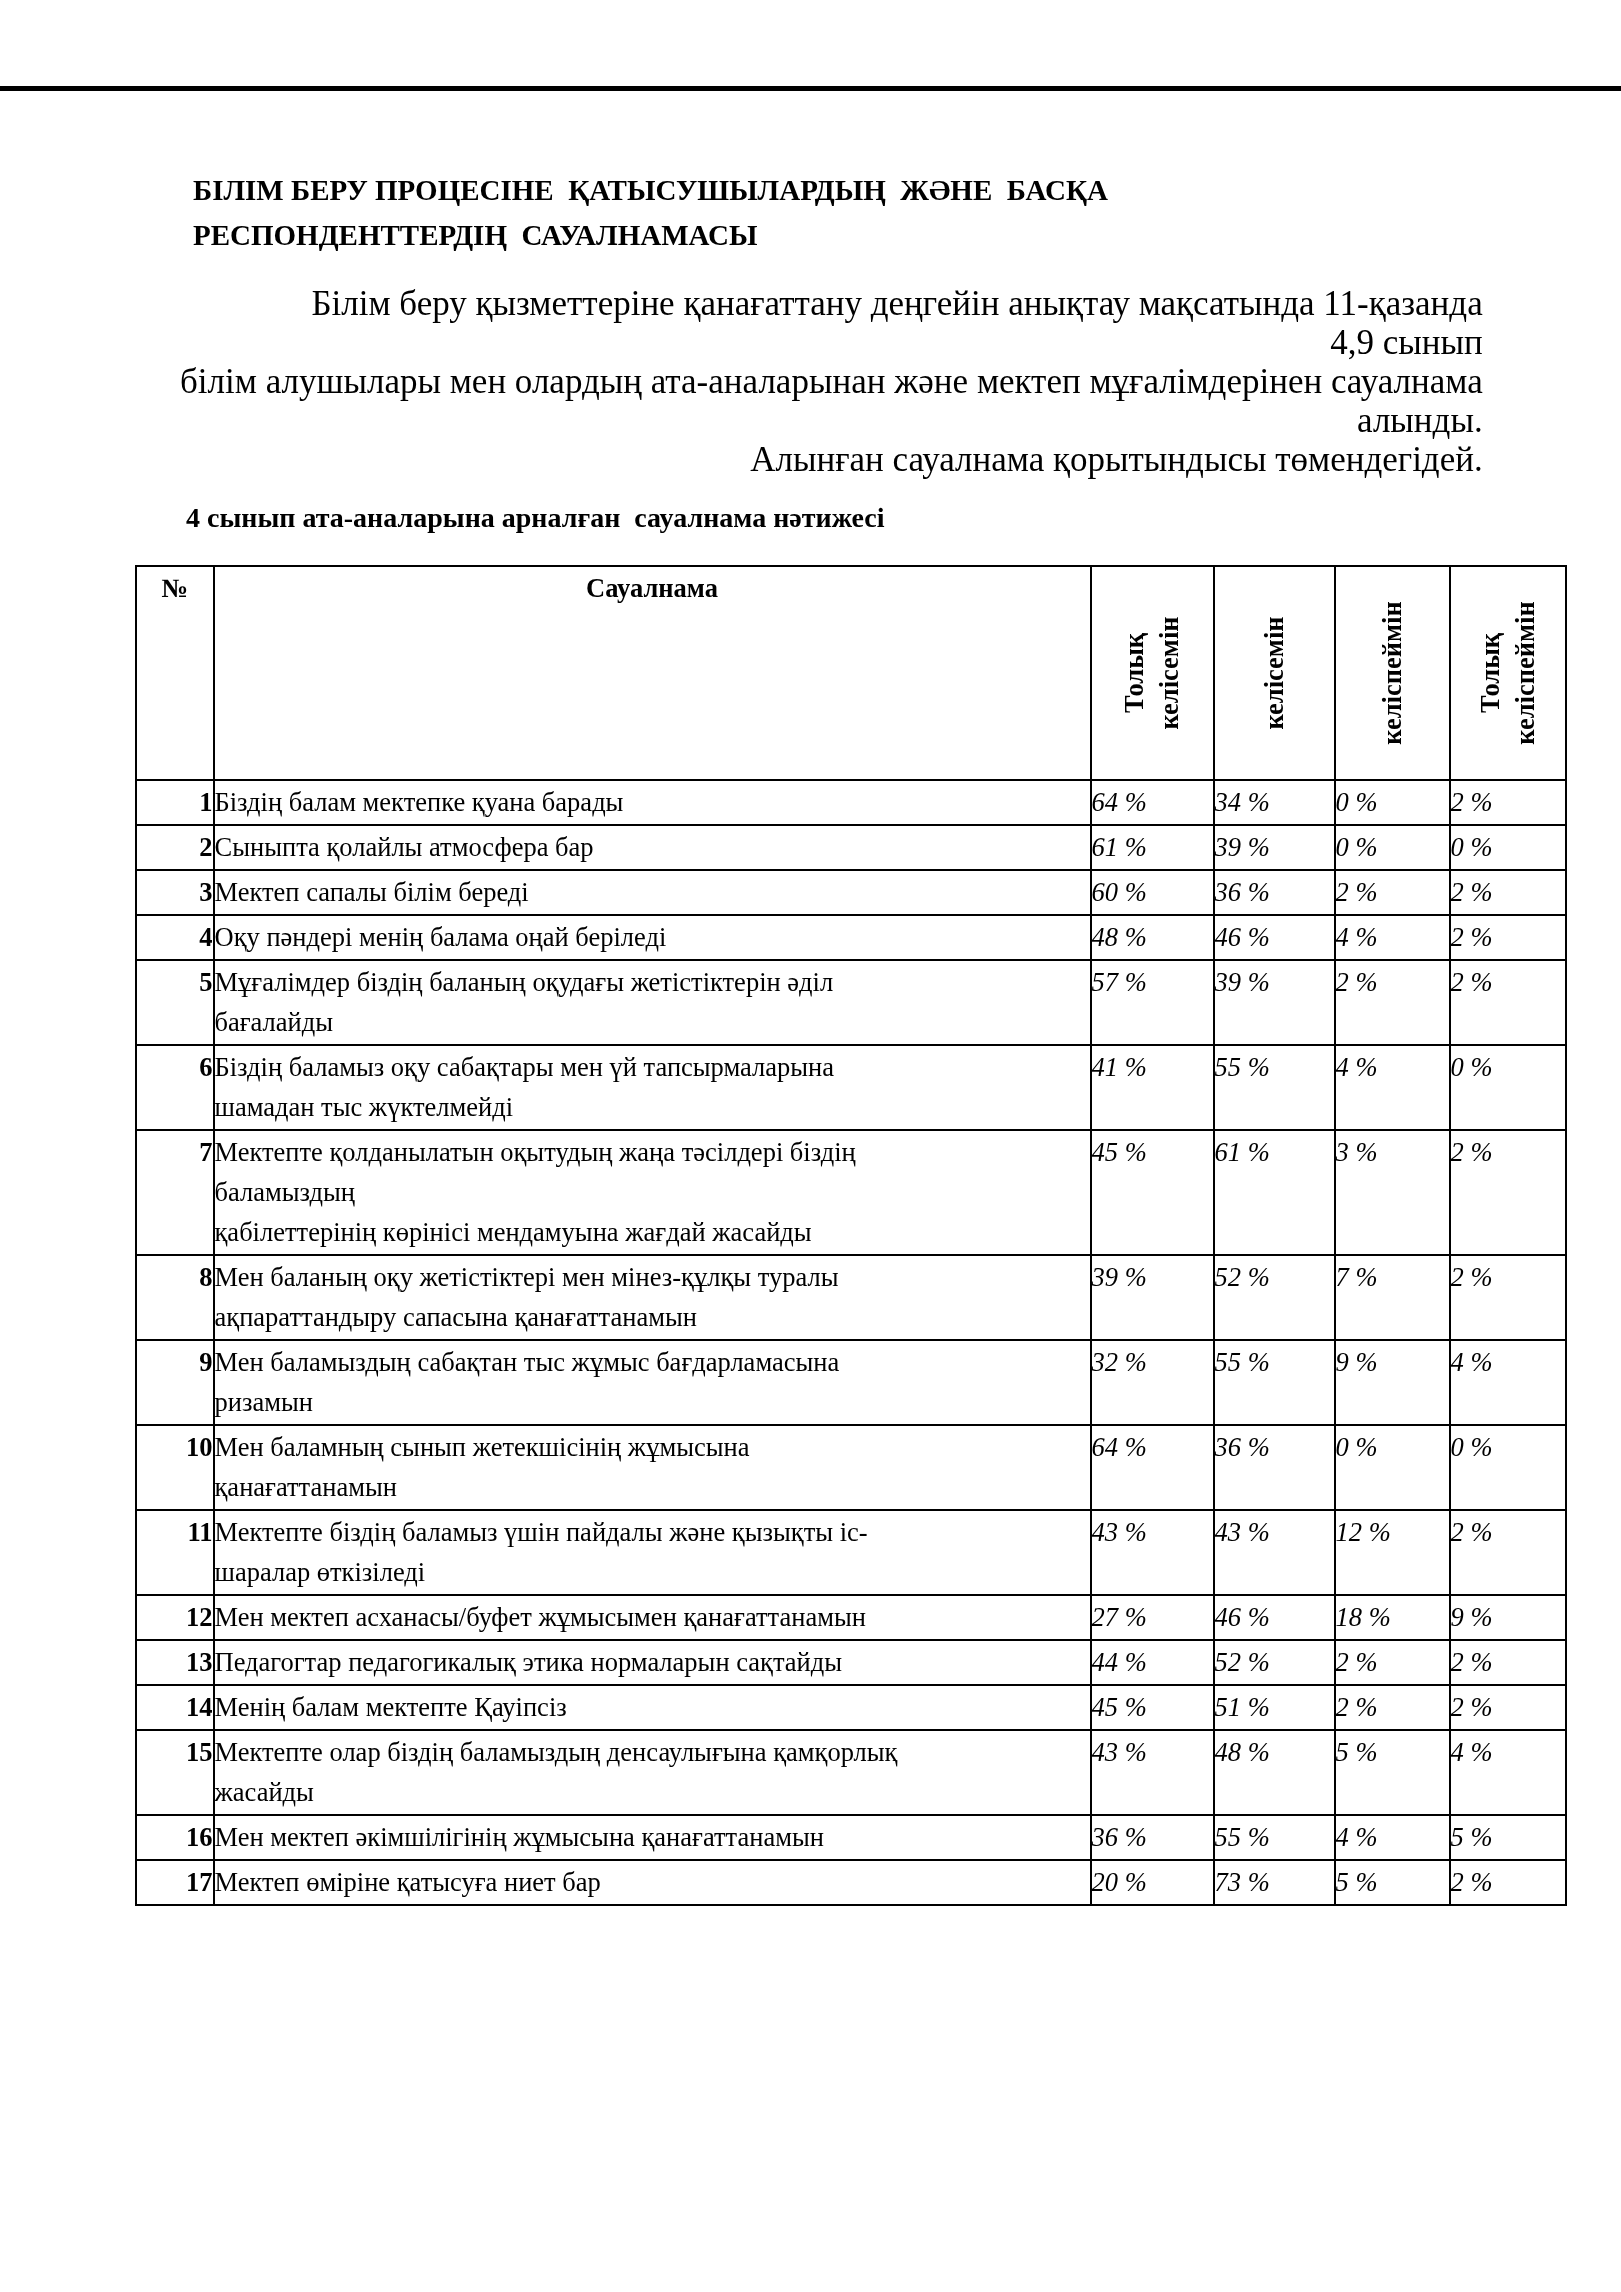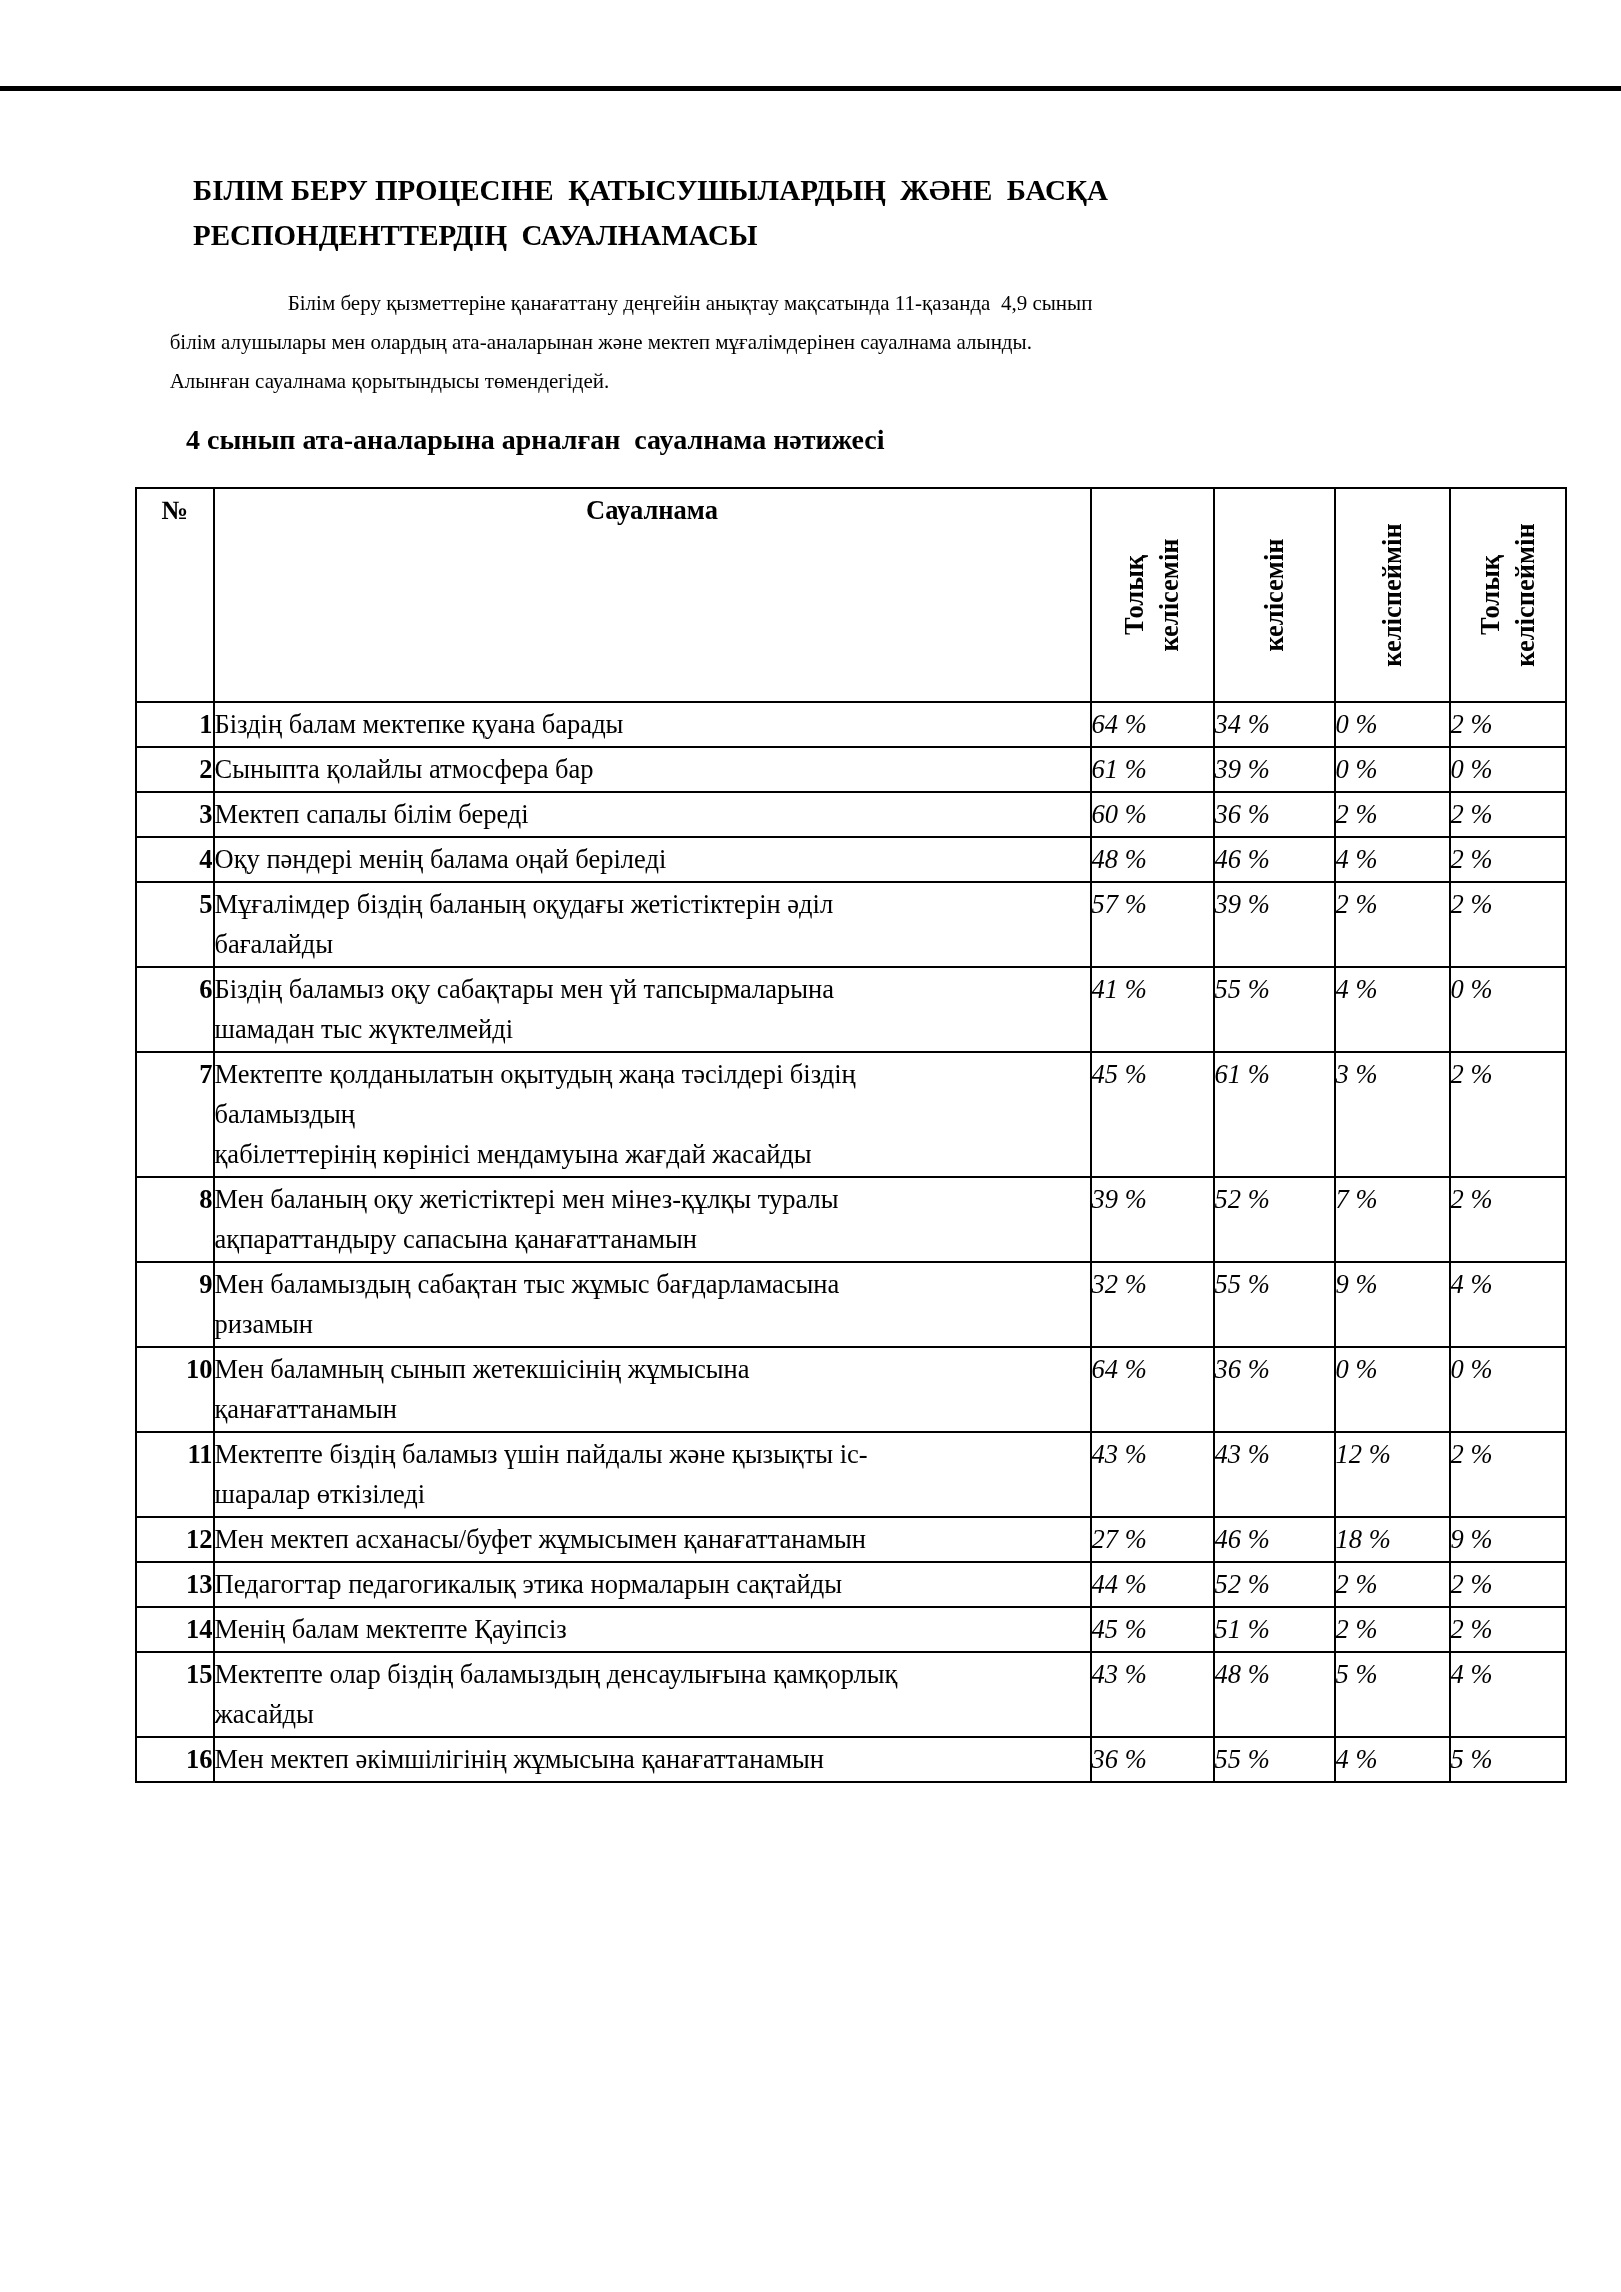--- a/index.html
+++ b/index.html
@@ -32,24 +32,25 @@
   .doc-title {
     margin: 160px 0 0 36px;
     font-size: 29px;
     line-height: 45px;
     font-weight: bold;
     white-space: pre-wrap;
   }
   .doc-intro {
     margin: 25.5px 0 0 12.7px;
     width: 1313px;
-    font-size: 21px;
+    font-size: 35px;
     line-height: 39px;
     text-indent: 118px;
     white-space: pre-wrap;
+    text-align: right;
   }
   .doc-subtitle {
     margin: 23.5px 0 0 29px;
     font-size: 28px;
     font-weight: bold;
     white-space: pre-wrap;
   }
   table.survey {
     margin: 31px 0 0 -22.5px;
     border-collapse: collapse;
@@ -292,17 +293,25 @@
 
   <tr>
     <td class="num-cell">16</td>
     <td class="question-cell">Мен мектеп әкімшілігінің жұмысына қанағаттанамын</td>
     <td class="pct-cell">36 %</td>
     <td class="pct-cell">55 %</td>
     <td class="pct-cell">4 %</td>
     <td class="pct-cell">5 %</td>
   </tr>
 
+  <tr>
+    <td class="num-cell">17</td>
+    <td class="question-cell">Мектеп өміріне қатысуға ниет бар</td>
+    <td class="pct-cell">20 %</td>
+    <td class="pct-cell">73 %</td>
+    <td class="pct-cell">5 %</td>
+    <td class="pct-cell">2 %</td>
+  </tr>
 </tbody>
   </table>
 
 </div>
 
 
 </body></html>

